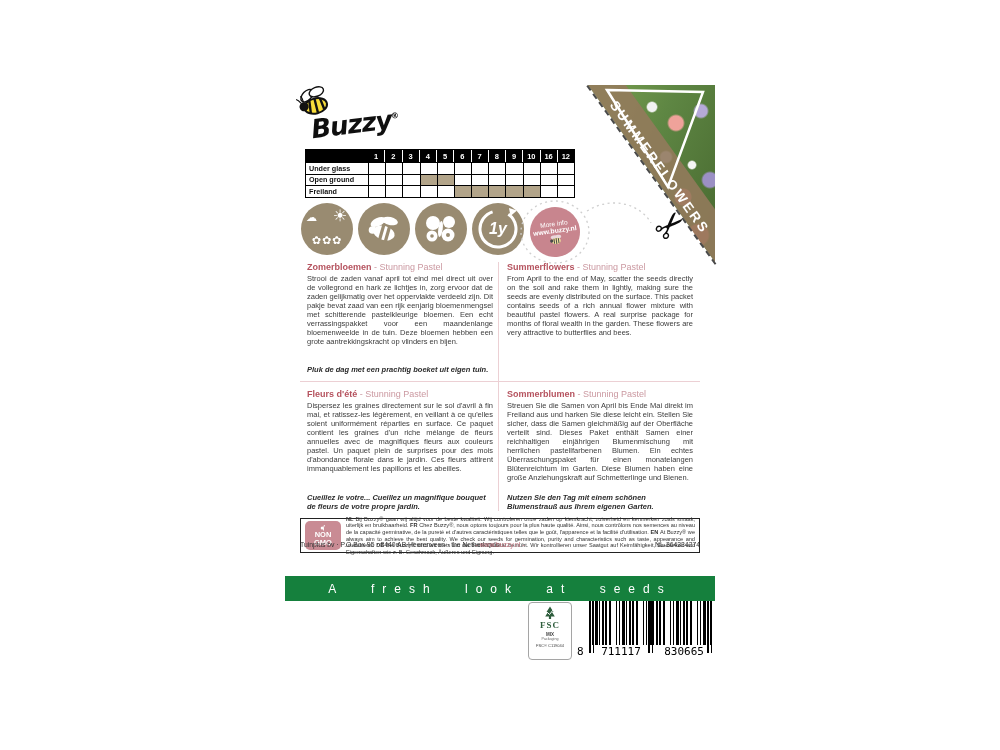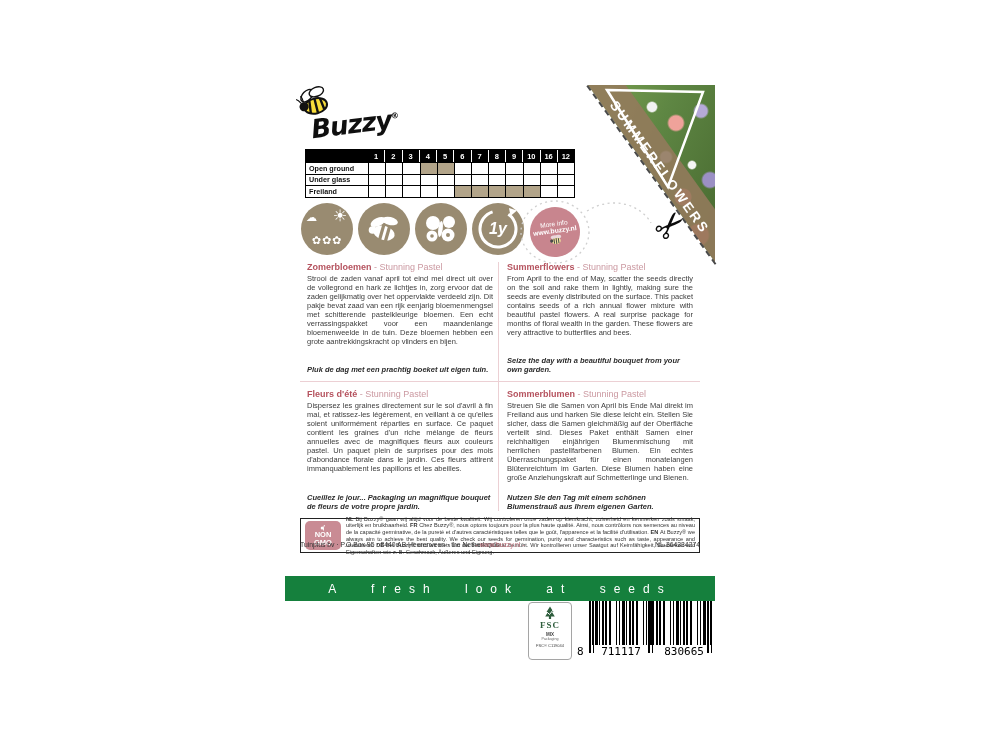--- a/index.html
+++ b/index.html
@@ -145,41 +145,41 @@
           <div class="cal-cell">7</div>
           <div class="cal-cell">8</div>
           <div class="cal-cell">9</div>
           <div class="cal-cell">10</div>
           <div class="cal-cell">16</div>
           <div class="cal-cell">12</div>
         </div>
     </div>
     <div>
         <div class="cal-row">
-          <div class="cal-label">Open ground</div>
-          <div class="cal-cell"></div>
-          <div class="cal-cell"></div>
-          <div class="cal-cell"></div>
-          <div class="cal-cell filled"></div>
-          <div class="cal-cell filled"></div>
+          <div class="cal-label">Under glass</div>
+          <div class="cal-cell"></div>
+          <div class="cal-cell"></div>
+          <div class="cal-cell"></div>
+          <div class="cal-cell"></div>
+          <div class="cal-cell"></div>
           <div class="cal-cell"></div>
           <div class="cal-cell"></div>
           <div class="cal-cell"></div>
           <div class="cal-cell"></div>
           <div class="cal-cell"></div>
           <div class="cal-cell"></div>
           <div class="cal-cell"></div>
         </div>
         <div class="cal-row">
-          <div class="cal-label">Under glass</div>
-          <div class="cal-cell"></div>
-          <div class="cal-cell"></div>
-          <div class="cal-cell"></div>
-          <div class="cal-cell"></div>
-          <div class="cal-cell"></div>
+          <div class="cal-label">Open ground</div>
+          <div class="cal-cell"></div>
+          <div class="cal-cell"></div>
+          <div class="cal-cell"></div>
+          <div class="cal-cell filled"></div>
+          <div class="cal-cell filled"></div>
           <div class="cal-cell"></div>
           <div class="cal-cell"></div>
           <div class="cal-cell"></div>
           <div class="cal-cell"></div>
           <div class="cal-cell"></div>
           <div class="cal-cell"></div>
           <div class="cal-cell"></div>
         </div>
         <div class="cal-row">
           <div class="cal-label">Freiland</div>
@@ -266,26 +266,25 @@
   <div class="hdiv"></div>
 
   <div class="section sec-nl">
     <div class="sec-title"><span>Zomerbloemen</span> <span class="sub">- Stunning Pastel</span></div>
     <div class="sec-body">Strooi de zaden vanaf april tot eind mei direct uit over de vollegrond en hark ze lichtjes in, zorg ervoor dat de zaden gelijkmatig over het oppervlakte verdeeld zijn. Dit pakje bevat zaad van een rijk eenjarig bloemenmengsel met schitterende pastelkleurige bloemen. Een echt verrassingspakket voor een maandenlange bloemenweelde in de tuin. Deze bloemen hebben een grote aantrekkingskracht op vlinders en bijen.</div>
     <div class="sec-tag">Pluk de dag met een prachtig boeket uit eigen tuin.</div>
   </div>
   <div class="section sec-en">
     <div class="sec-title"><span>Summerflowers</span> <span class="sub">- Stunning Pastel</span></div>
     <div class="sec-body">From April to the end of May, scatter the seeds directly on the soil and rake them in lightly, making sure the seeds are evenly distributed on the surface. This packet contains seeds of a rich annual flower mixture with beautiful pastel flowers. A real surprise package for months of floral wealth in the garden. These flowers are very attractive to butterflies and bees.</div>
-    <div class="sec-tag">Seize the day with a beautiful bouquet from your own garden.</div>
   </div>
   <div class="section sec-fr">
     <div class="sec-title"><span>Fleurs d'été</span> <span class="sub">- Stunning Pastel</span></div>
     <div class="sec-body">Dispersez les graines directement sur le sol d'avril à fin mai, et ratissez-les légèrement, en veillant à ce qu'elles soient uniformément réparties en surface. Ce paquet contient les graines d'un riche mélange de fleurs annuelles avec de magnifiques fleurs aux couleurs pastel. Un paquet plein de surprises pour des mois d'abondance florale dans le jardin. Ces fleurs attirent immanquablement les papillons et les abeilles.</div>
-    <div class="sec-tag">Cueillez le jour... Packaging un magnifique bouquet de fleurs de votre propre jardin.</div>
+    <div class="sec-tag">Cueillez le votre... Cueillez un magnifique bouquet de fleurs de votre propre jardin.</div>
   </div>
   <div class="section sec-de">
     <div class="sec-title"><span>Sommerblumen</span> <span class="sub">- Stunning Pastel</span></div>
     <div class="sec-body">Streuen Sie die Samen von April bis Ende Mai direkt im Freiland aus und harken Sie diese leicht ein. Stellen Sie sicher, dass die Samen gleichmäßig auf der Oberfläche verteilt sind. Dieses Paket enthält Samen einer reichhaltigen einjährigen Blumenmischung mit herrlichen pastellfarbenen Blumen. Ein echtes Überraschungspaket für einen monatelangen Blütenreichtum im Garten. Diese Blumen haben eine große Anziehungskraft auf Schmetterlinge und Bienen.</div>
     <div class="sec-tag">Nutzen Sie den Tag mit einem schönen Blumenstrauß aus Ihrem eigenen Garten.</div>
   </div>
 
   <div class="quality">
     <div class="gmo">
       <svg width="9" height="7" viewBox="0 0 9 7">

